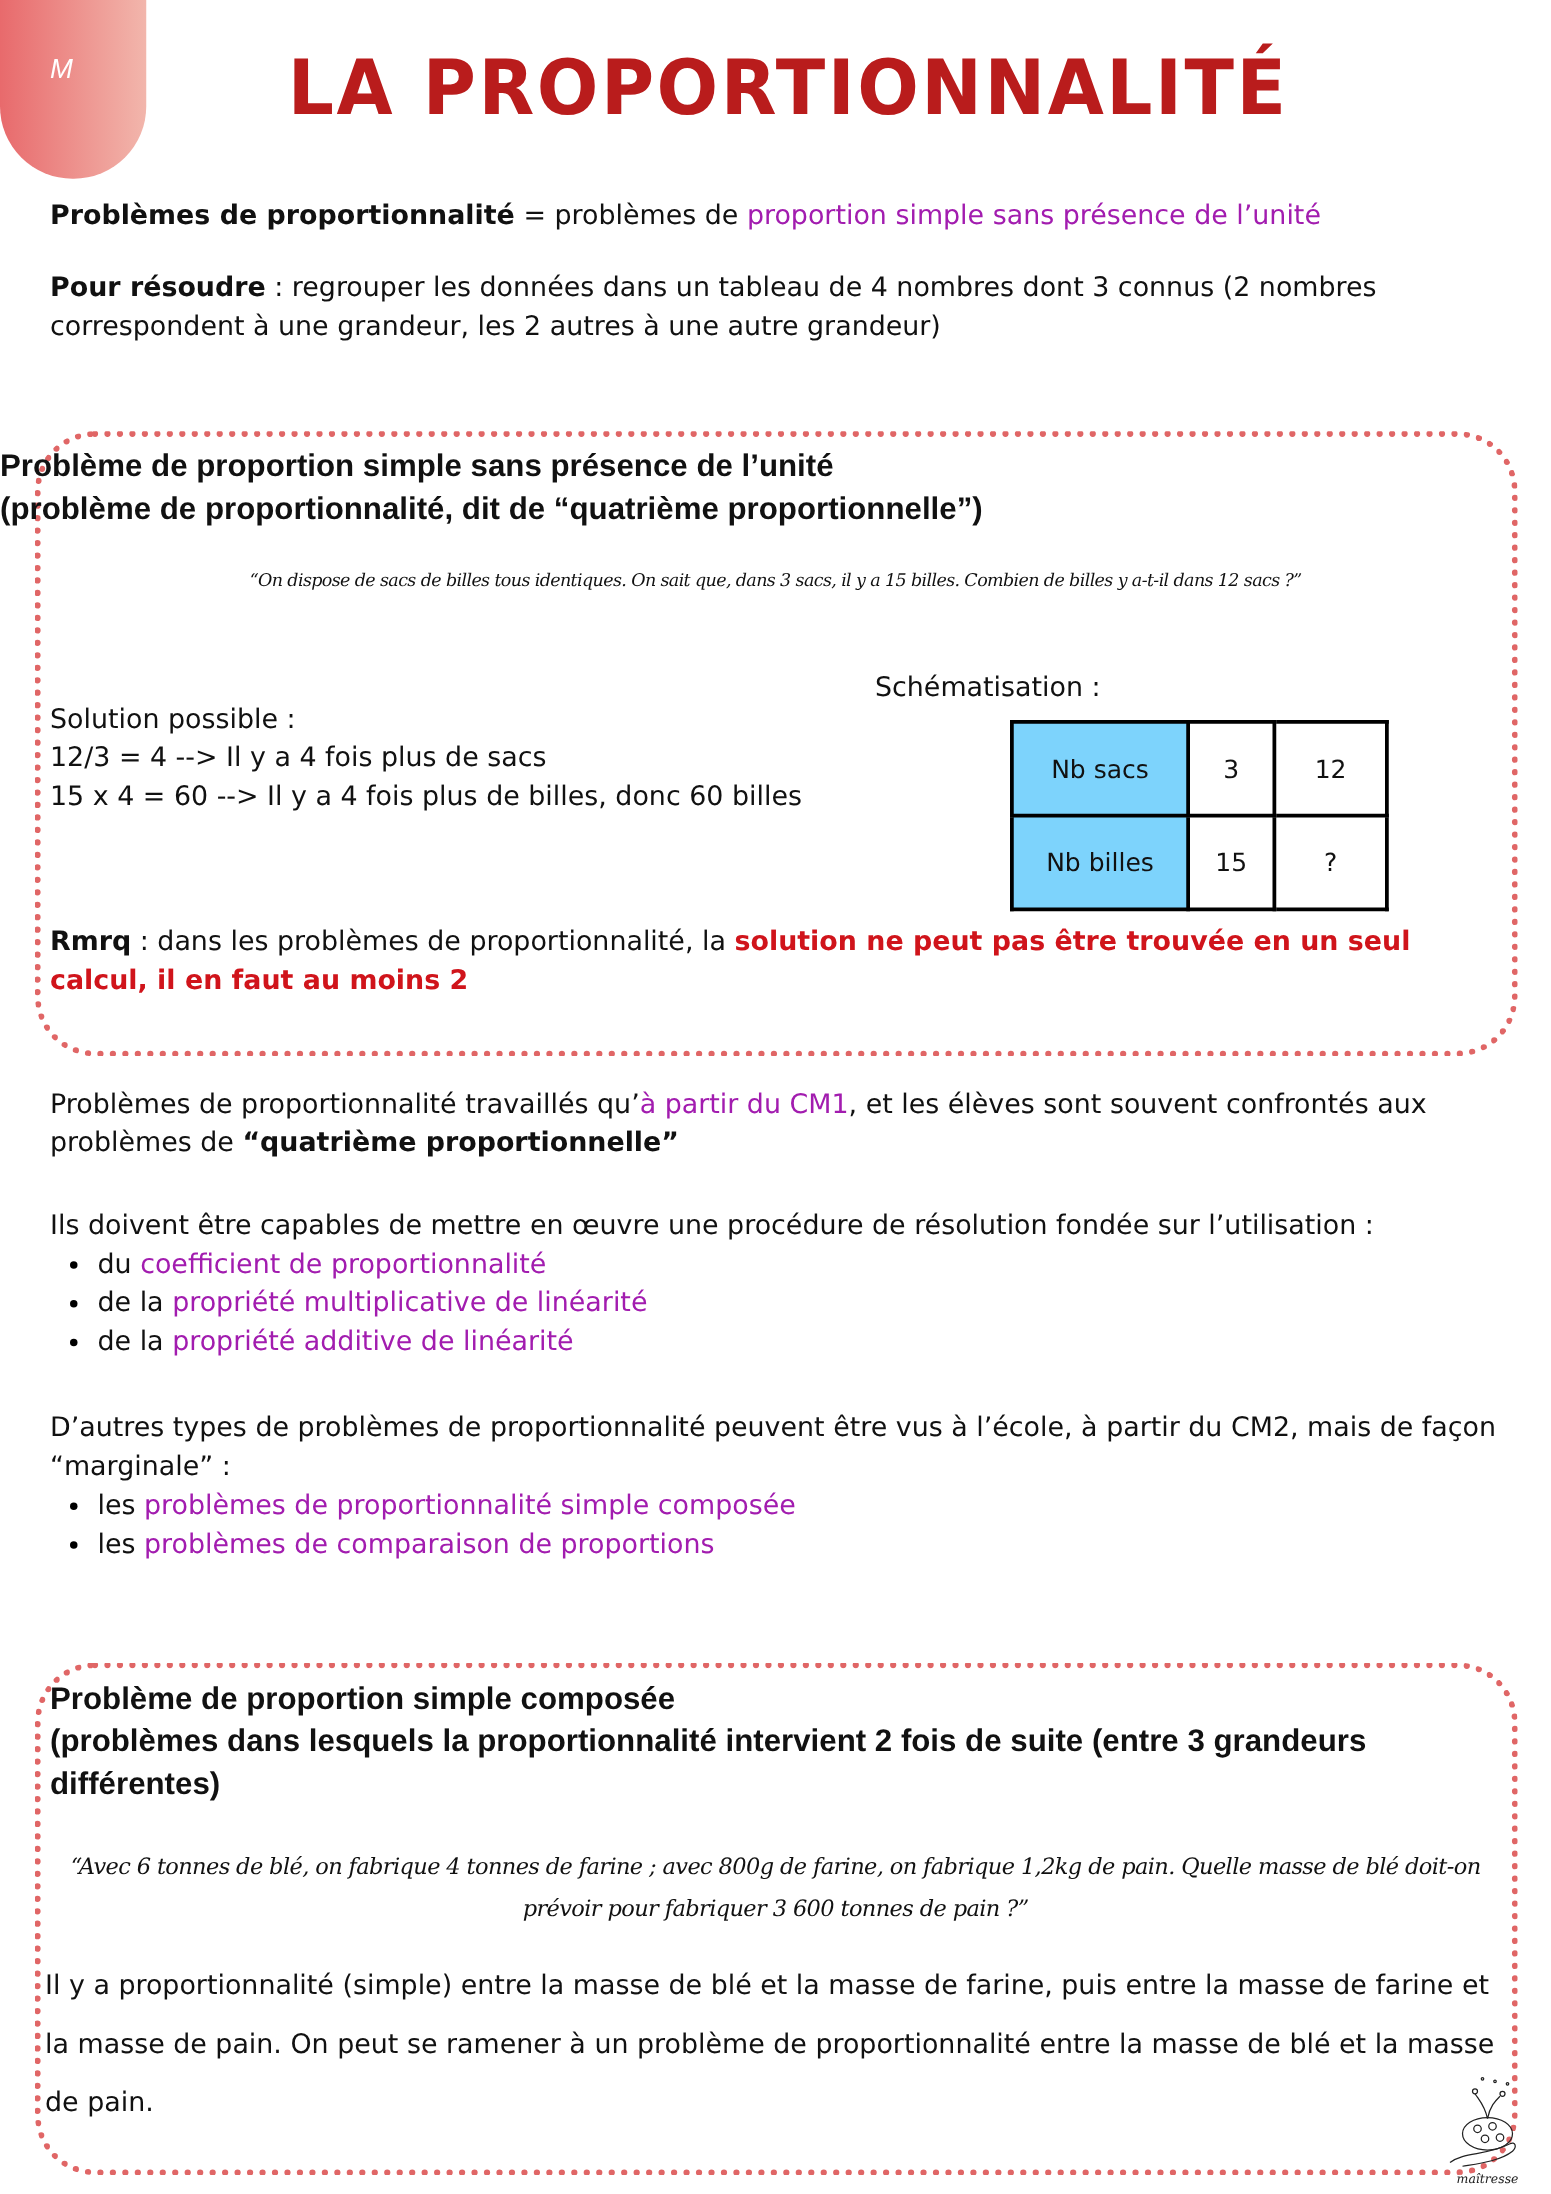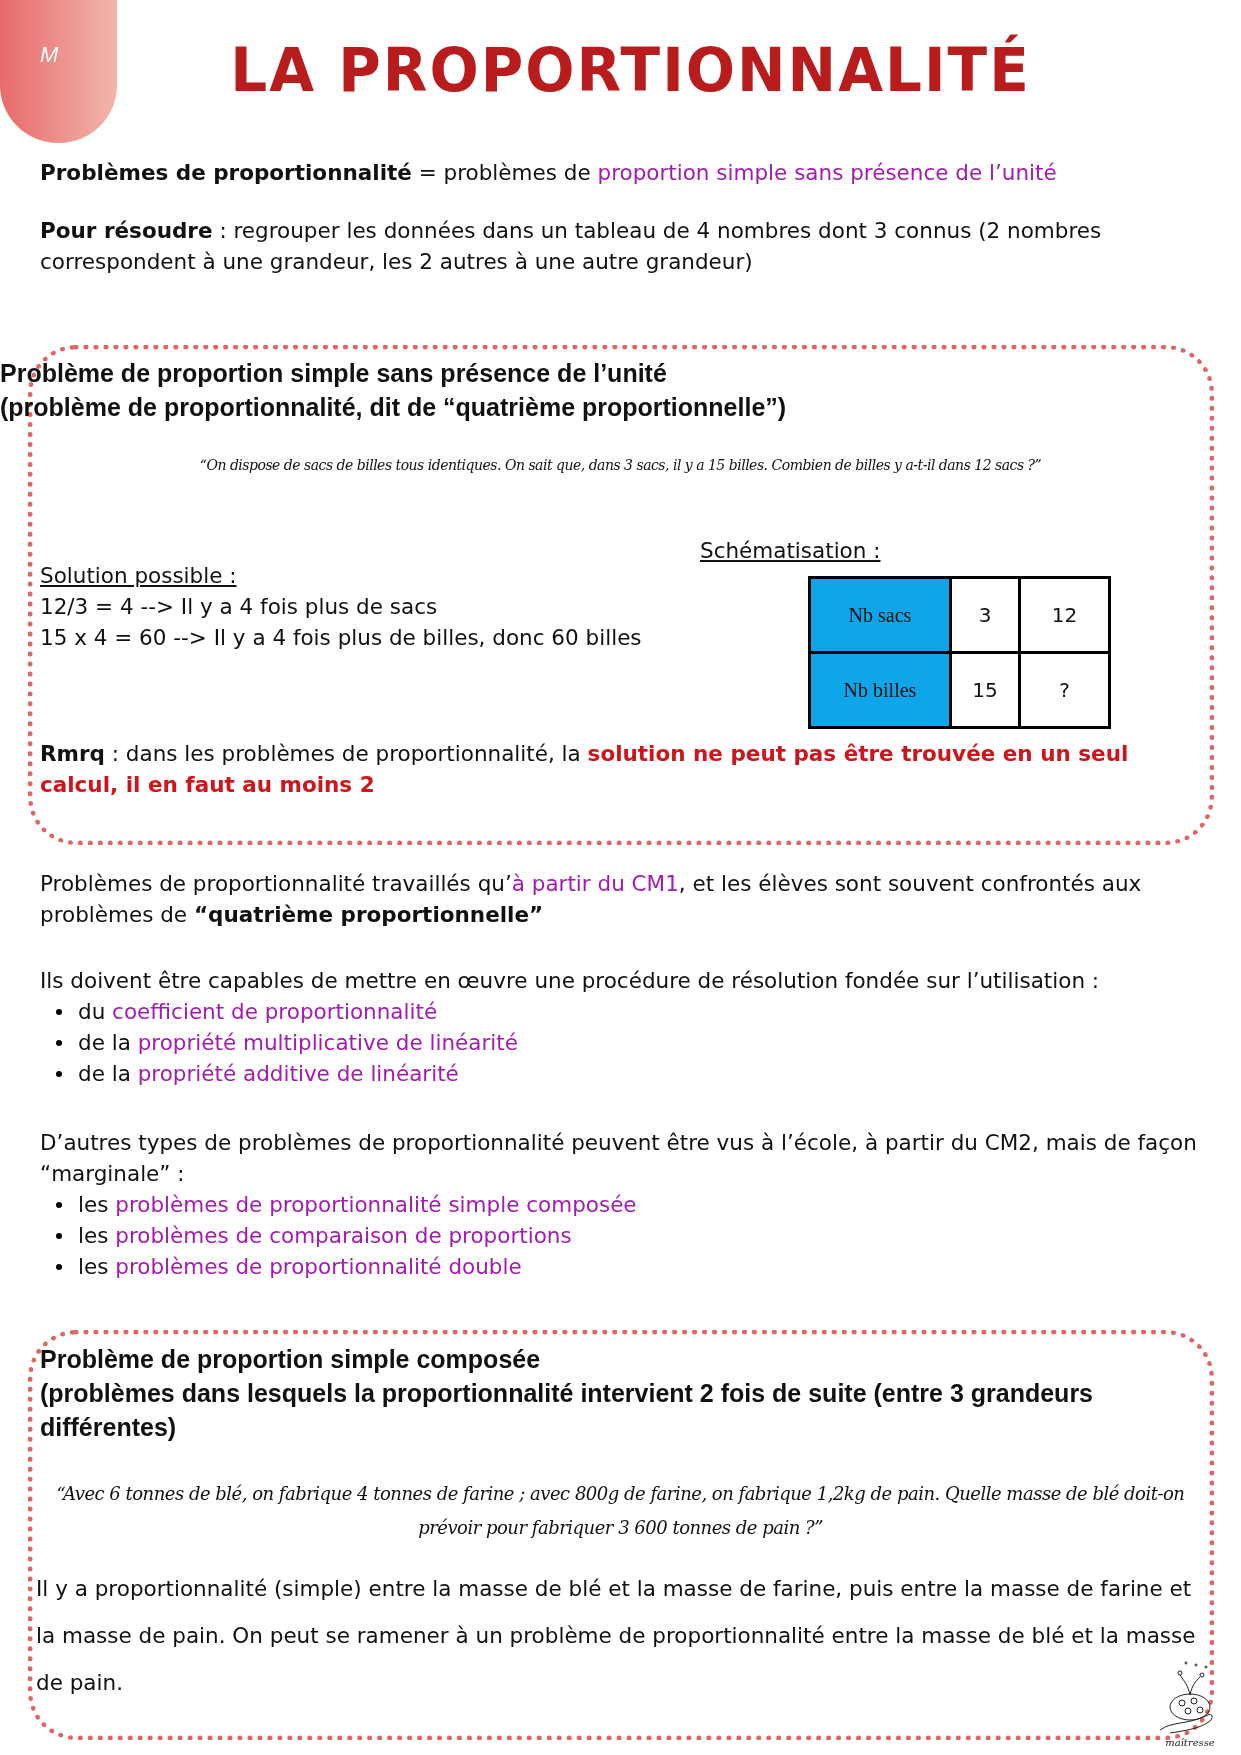--- a/index.html
+++ b/index.html
@@ -33,29 +33,29 @@
   }
   .box-title {
     position: absolute; left: 0; right: 0; 
     font-family: "Liberation Sans", sans-serif; font-weight: bold; font-size: 25px; line-height: 34px;
   }
   .quote {
     position: absolute; text-align: center;
     font-family: "DejaVu Serif", serif; font-style: italic; font-size: 14px; line-height: 34px;
     letter-spacing: -0.5px;
   }
-  .underline { text-decoration: underline; }
+  .underline { }
   table.schema {
     position: absolute; left: 808px; top: 576px; border-collapse: collapse;
     font-size: 20px;
   }
   table.schema td {
     border: 3px solid #000; text-align: center; height: 70px;
   }
-  table.schema td.head { background: #0ea5e9; width: 136px; font-family: Liberation Serif, serif; }
+  table.schema td.head { background: #7dd3fc; width: 136px; }
   table.schema td.v1 { width: 64px; }
   table.schema td.v2 { width: 85px; }
   ul.list { margin: 0; padding: 0 0 0 38px; list-style: none; }
   ul.list li { position: relative; }
   ul.list li::before {
     content: ""; position: absolute; left: -22px; top: 13px; width: 6px; height: 6px;
     background: #000; border-radius: 50%;
   }
   .logo { position: absolute; left: 1150px; top: 1655px; width: 80px; height: 95px; }
 </style>
@@ -118,21 +118,20 @@
     <li><span>de la </span><span class="red">propriété multiplicative de linéarité</span></li>
     <li><span>de la </span><span class="red">propriété additive de linéarité</span></li>
   </ul>
 </div>
 
 <div class="p" style="top:1127px;">
   <div>D’autres types de problèmes de proportionnalité peuvent être vus à l’école, à partir du CM2, mais de façon “marginale” :</div>
   <ul class="list">
     <li><span>les </span><span class="red">problèmes de proportionnalité simple composée</span></li>
     <li><span>les </span><span class="red">problèmes de comparaison de proportions</span></li>
-    <li><span>les </span><span class="red">problèmes de proportionnalité double</span></li>
   </ul>
 </div>
 
 <div class="box" style="left:28px; top:1330px; width:1176px; height:400px;"></div>
 <div class="box-title" style="top:1342px; left:40px; right:40px;">
   <div>Problème de proportion simple composée</div>
   <div>(problèmes dans lesquels la proportionnalité intervient 2 fois de suite (entre 3 grandeurs différentes)</div>
 </div>
 <div class="quote" style="left:40px; right:40px; top:1477px; font-size:18px;">“Avec 6 tonnes de blé, on fabrique 4 tonnes de farine ; avec 800g de farine, on fabrique 1,2kg de pain. Quelle masse de blé doit-on prévoir pour fabriquer 3 600 tonnes de pain ?”</div>
 <div class="p" style="top:1565px; left:36px; right:40px; line-height:47px;">Il y a proportionnalité (simple) entre la masse de blé et la masse de farine, puis entre la masse de farine et la masse de pain. On peut se ramener à un problème de proportionnalité entre la masse de blé et la masse de pain.</div>

